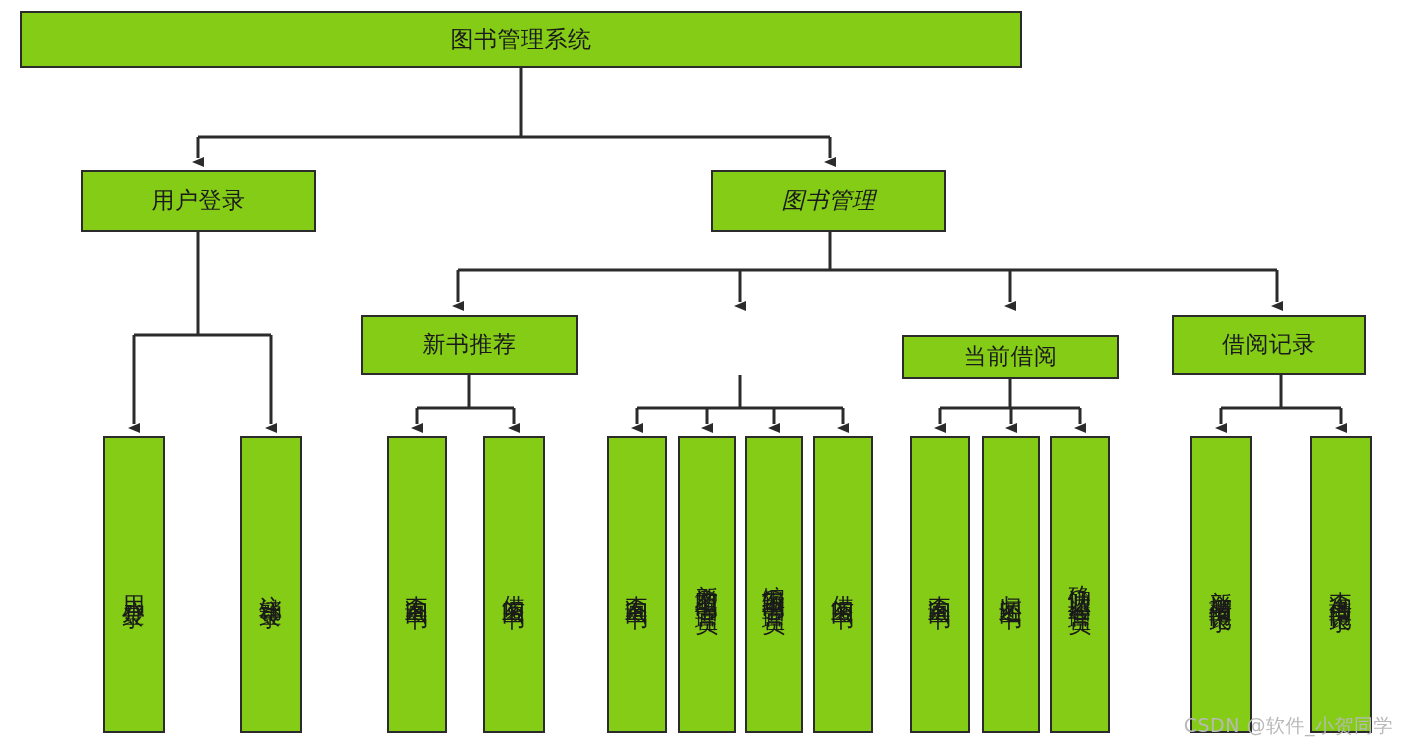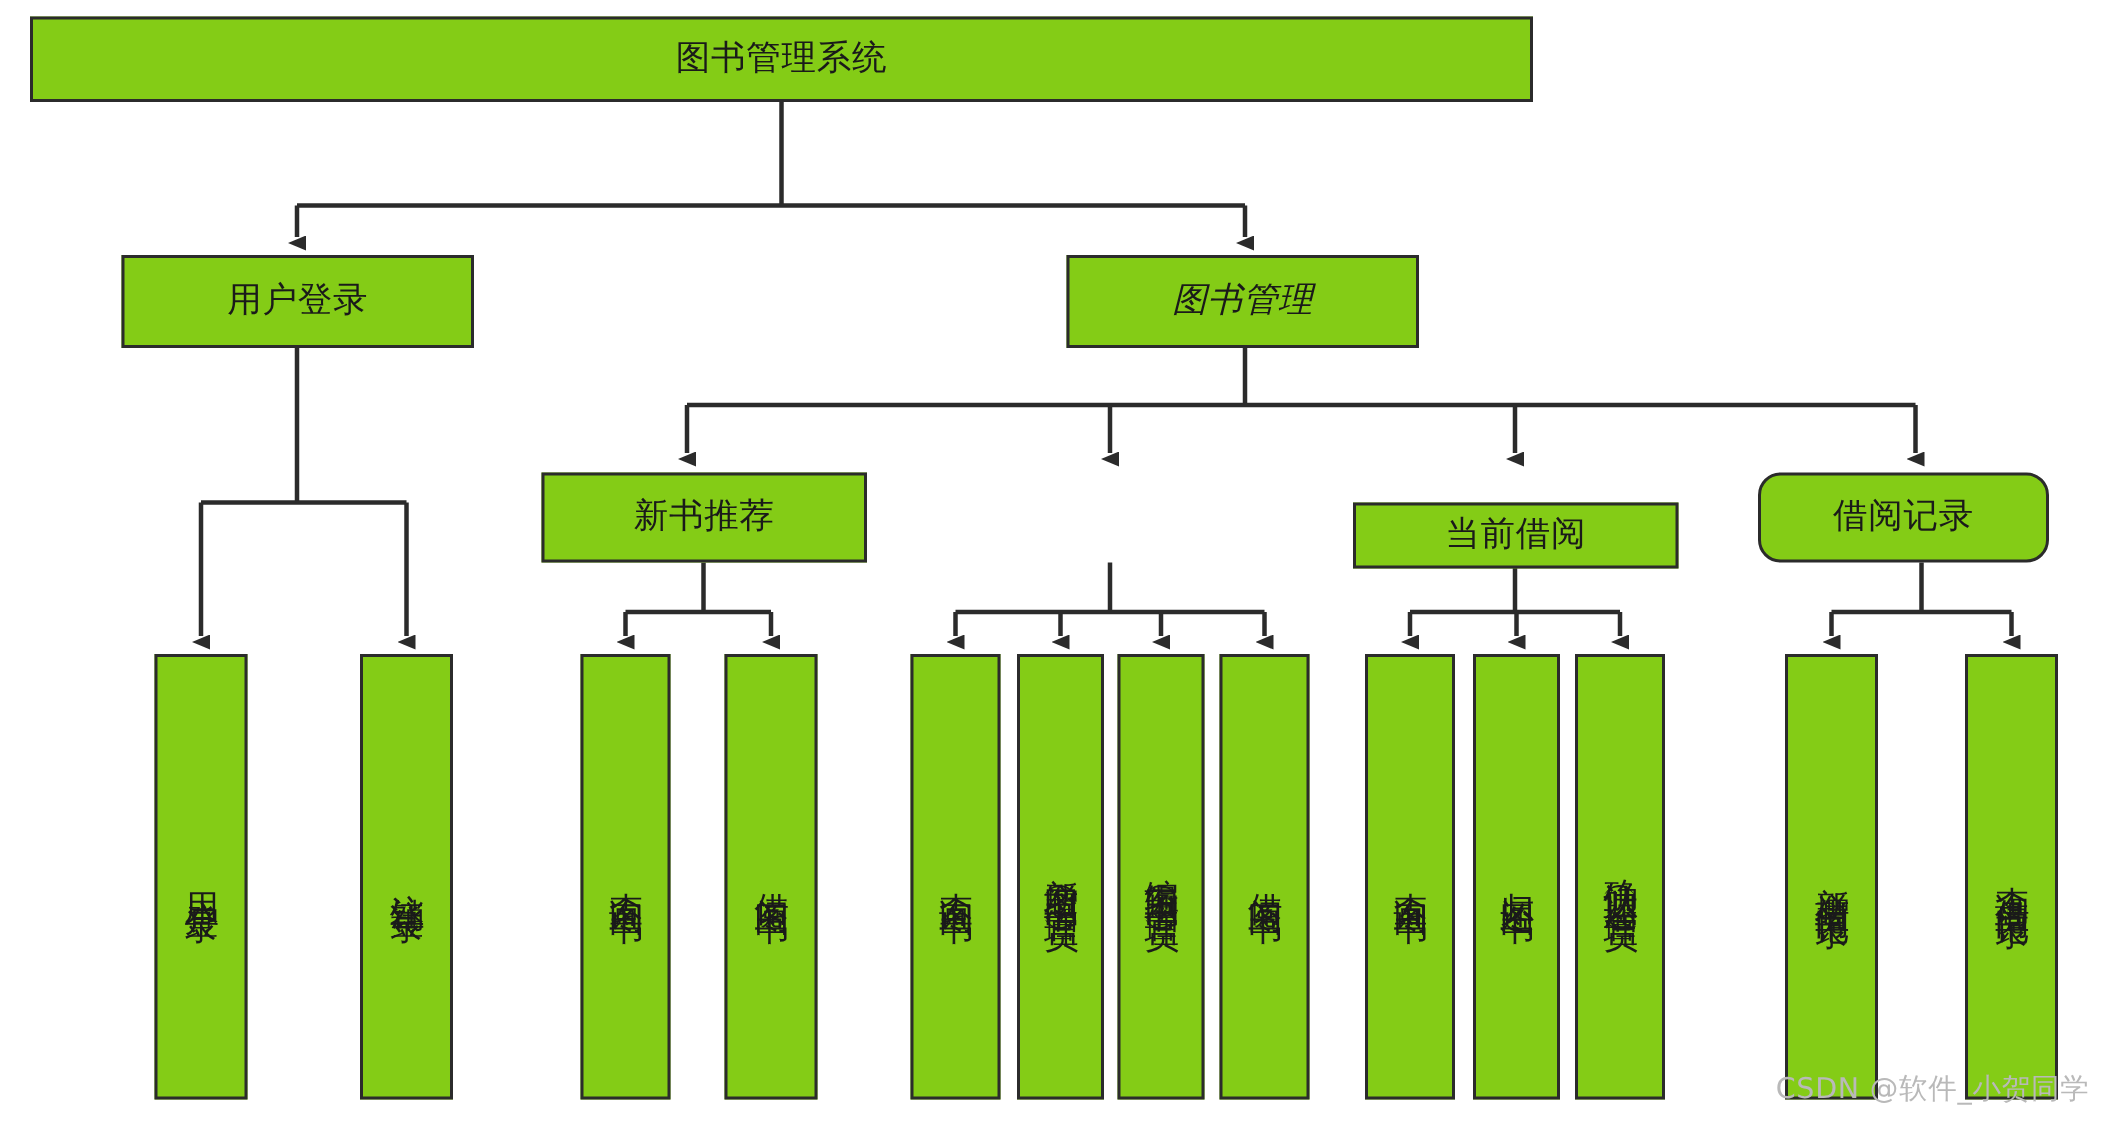--- a/index.html
+++ b/index.html
@@ -134,21 +134,21 @@
   <div class="node horiz" style="left: 711px; top: 170px; width: 235px; height: 62px; font-style: italic;">
     <span class="lbl">图书管理</span>
   </div>
 
   <div class="node horiz" style="left: 361px; top: 315px; width: 217px; height: 60px;">
     <span class="lbl">新书推荐</span>
   </div>
   <div class="node horiz" style="left: 902px; top: 315px; width: 217px; height: 44px; margin-top: 20px;">
     <span class="lbl">当前借阅</span>
   </div>
-  <div class="node horiz" style="left: 1172px; top: 315px; width: 194px; height: 60px; border-radius: 15px;">
+  <div class="node horiz" style="left: 1172px; top: 315px; width: 194px; height: 60px;">
     <span class="lbl">借阅记录</span>
   </div>
 
   <div class="node vert" style="left: 103px; top: 436px; width: 62px; height: 297px;">
     <span class="lbl">用户登录</span>
   </div>
   <div class="node vert" style="left: 240px; top: 436px; width: 62px; height: 297px;">
     <span class="lbl">注销登录</span>
   </div>
 

